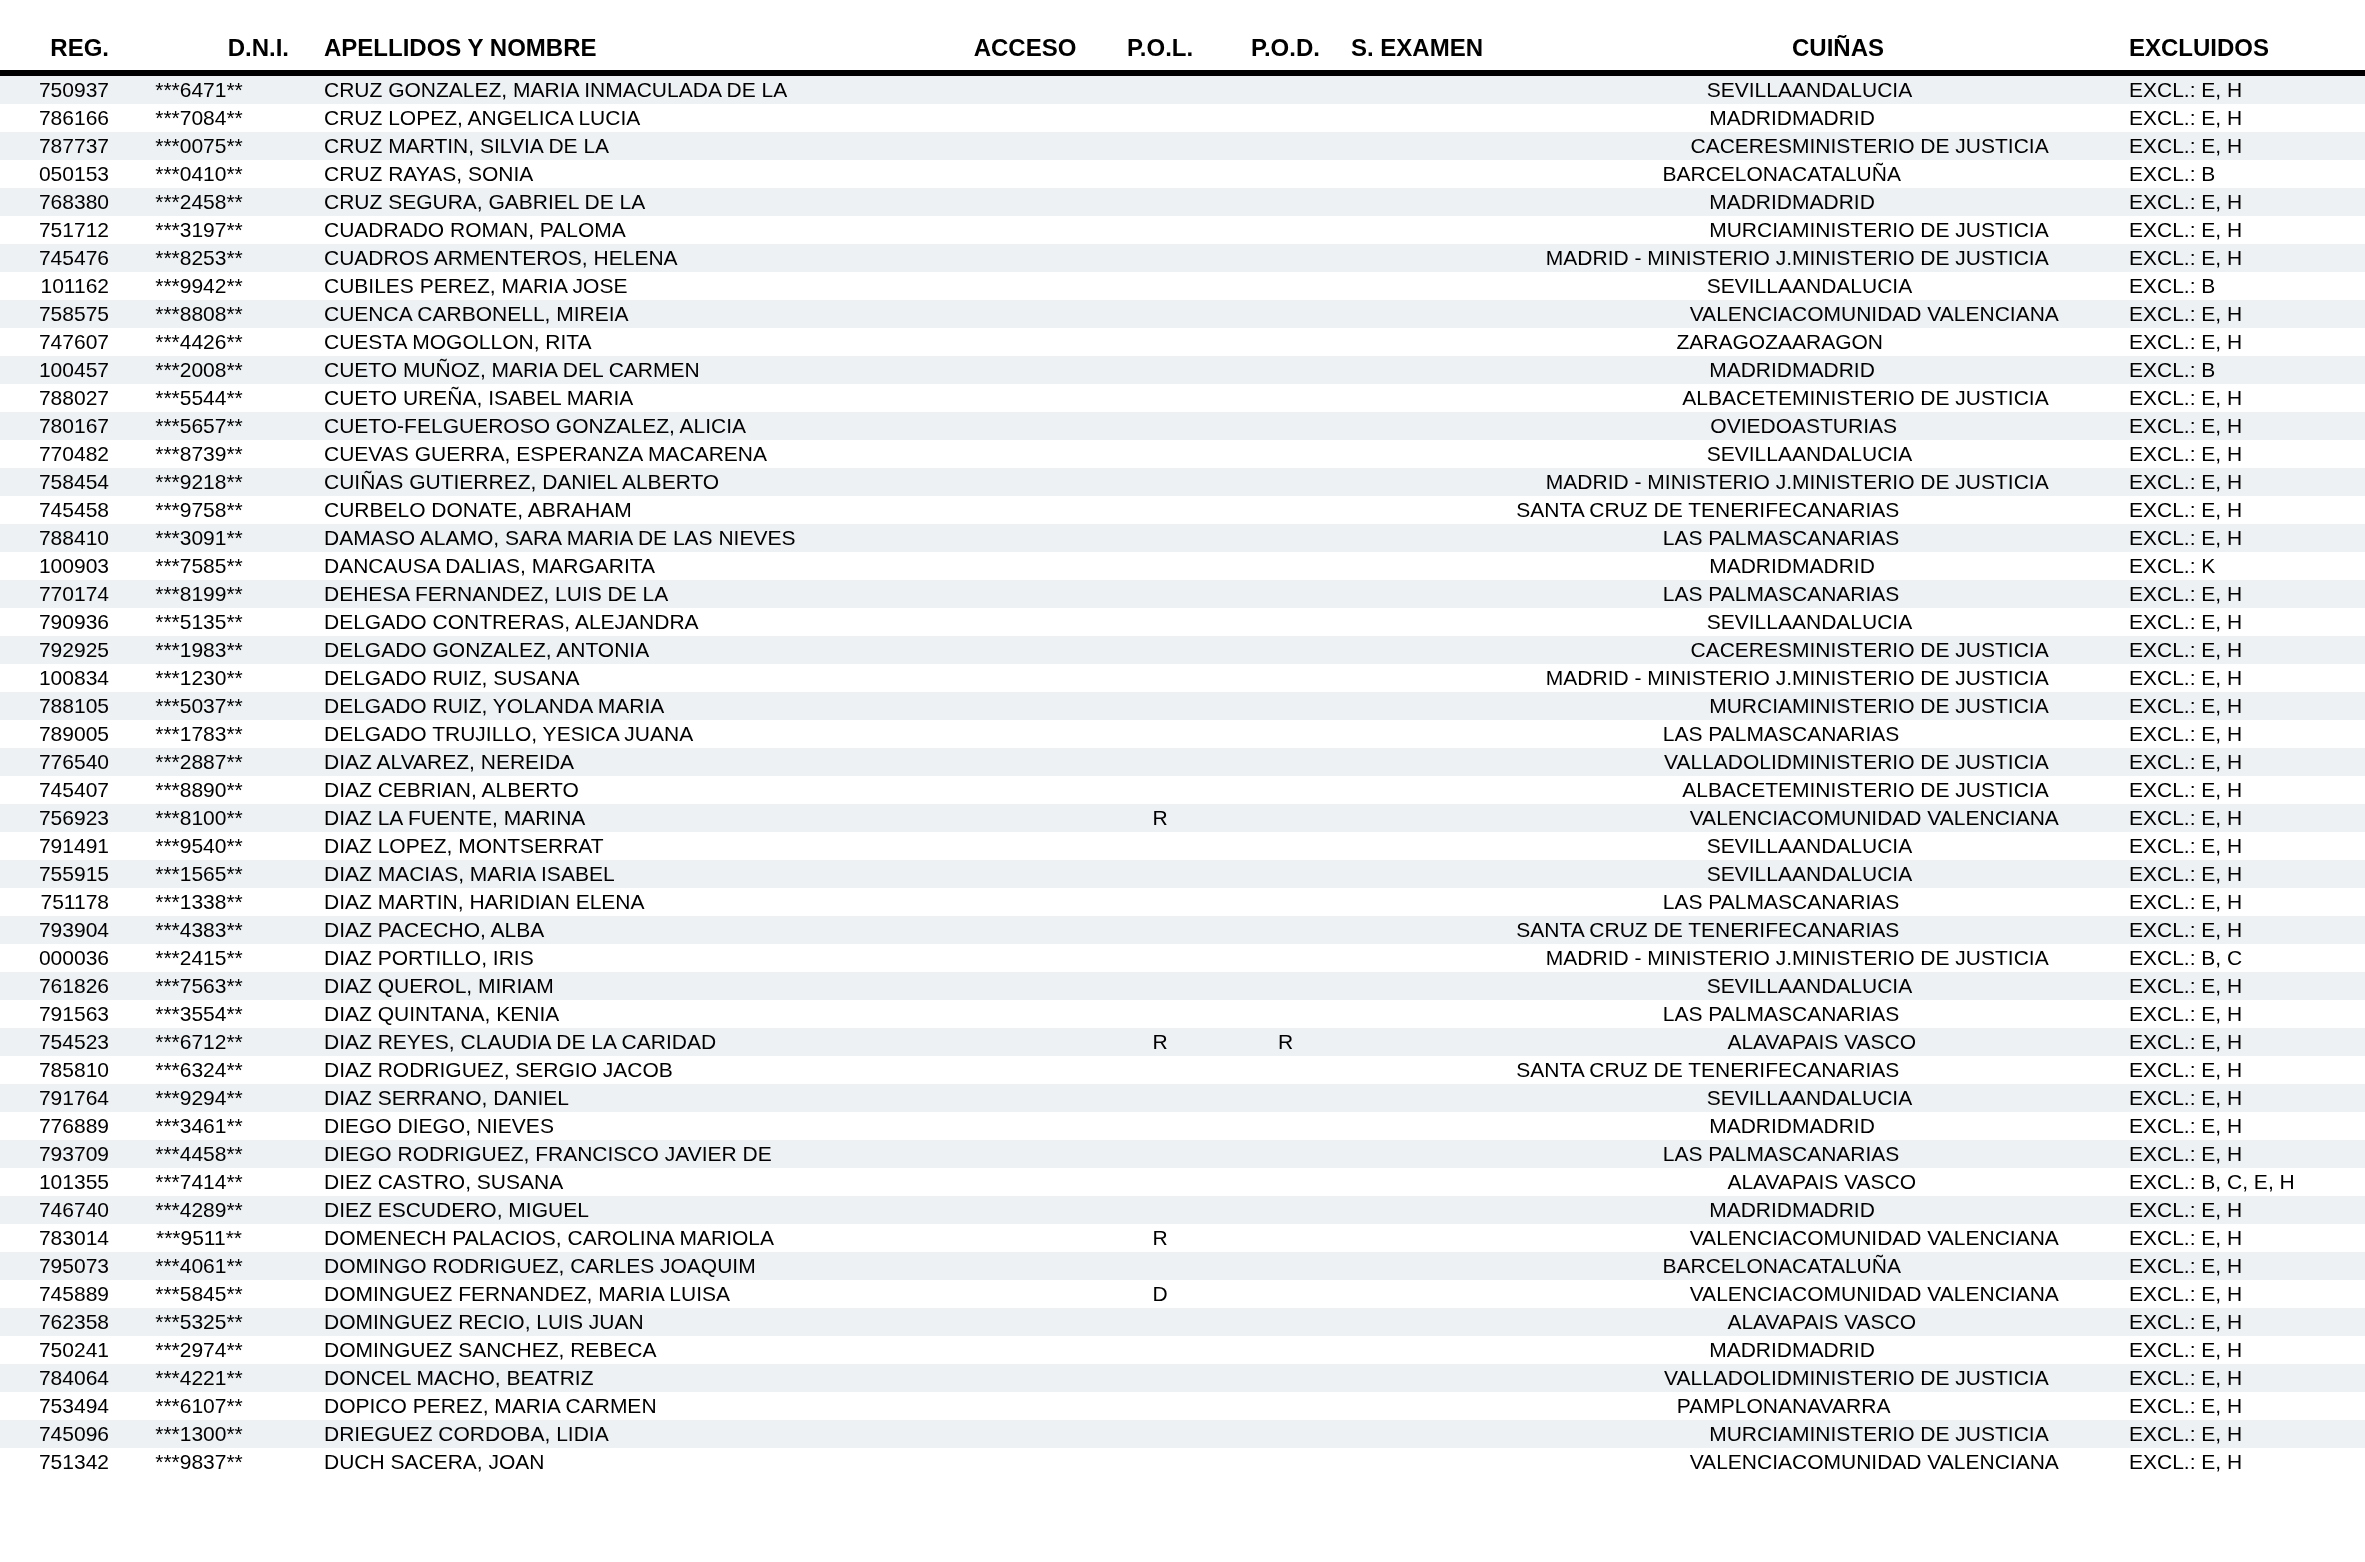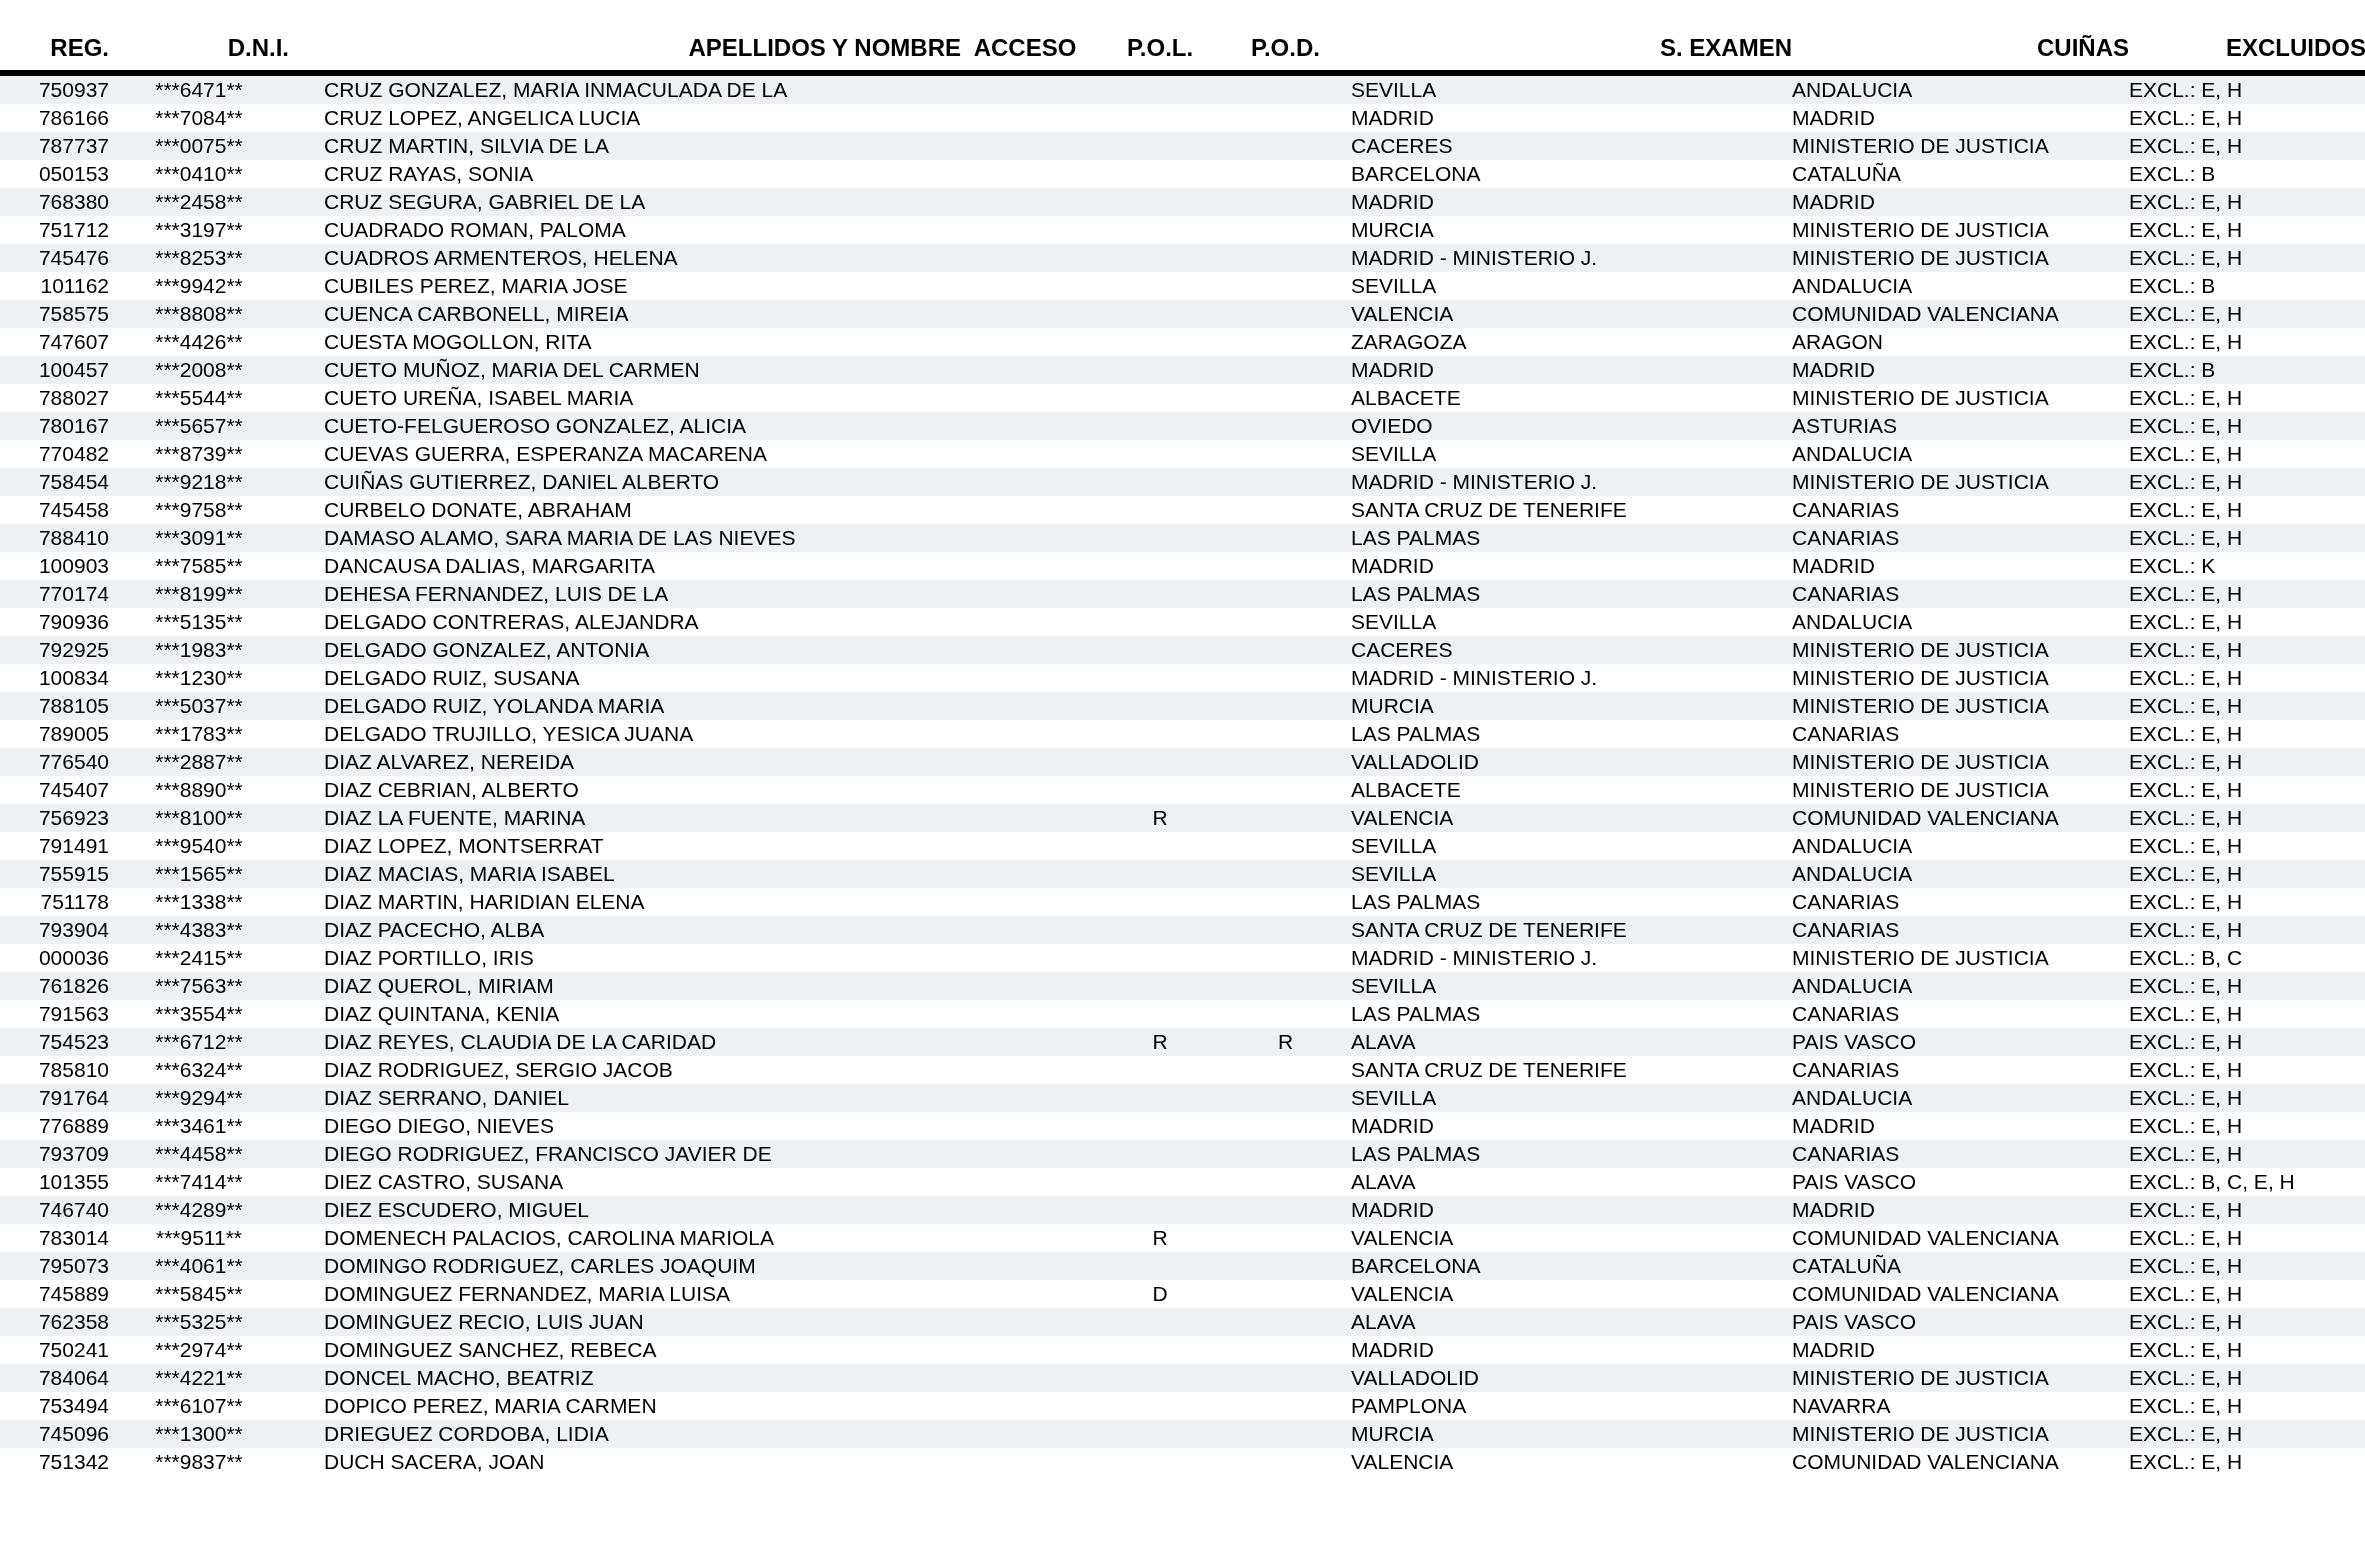--- a/index.html
+++ b/index.html
@@ -35,21 +35,21 @@
 
   thead th {
     height: 73px;
     box-sizing: border-box;
     border-bottom: 6.2px solid var(--rule, #000);
     vertical-align: bottom;
     padding: 0 0 7.8px 0;
     font-size: 24px;
     font-weight: bold;
     white-space: nowrap;
-    text-align: right;
+    text-align: left;
   }
   thead th.c-reg { text-align: right; padding-left: 48px; }
   thead th.c-dni { text-align: right; }
   thead th.c-name { padding-left: 35px; }
   thead th.c-acceso, thead th.c-pol, thead th.c-pod { text-align: center; }
   thead th.c-examen { padding-left: 11px; }
 
   tbody tr {
     height: 28px;
   }
@@ -62,21 +62,21 @@
     font-size: 21px;
     line-height: 28px;
     white-space: nowrap;
     overflow: hidden;
     vertical-align: middle;
   }
   td.c-reg { text-align: right; }
   td.c-dni { text-align: center; }
   td.c-name { padding-left: 35px; }
   td.c-acceso, td.c-pol, td.c-pod { text-align: center; }
-  td.c-examen { padding-left: 11px; }
+  td.c-examen { padding-left: 11px; text-align: right; }
 </style>
 </head>
 <body>
 
 <table class="listado">
   <colgroup>
     <col class="c-reg">
     <col class="c-dni">
     <col class="c-name">
     <col class="c-acceso">

